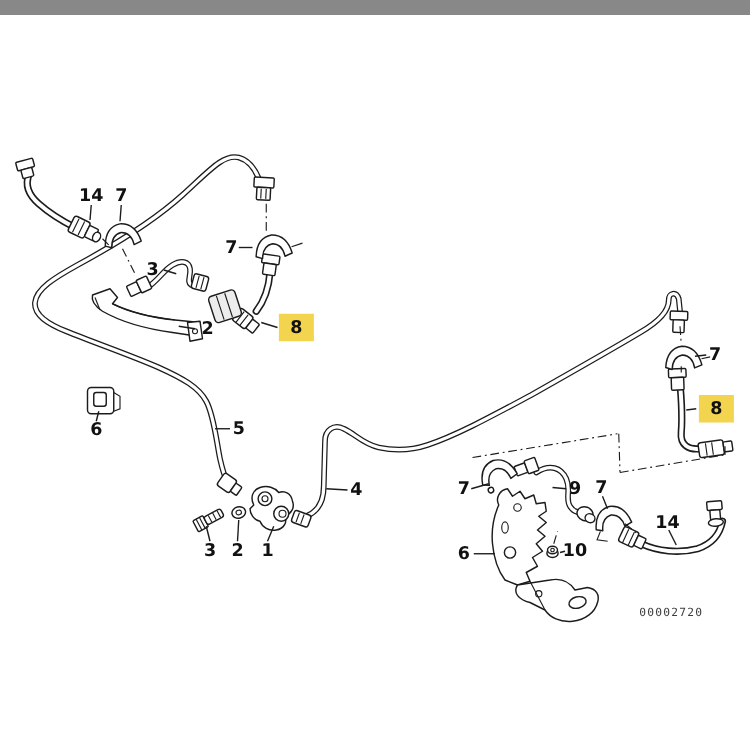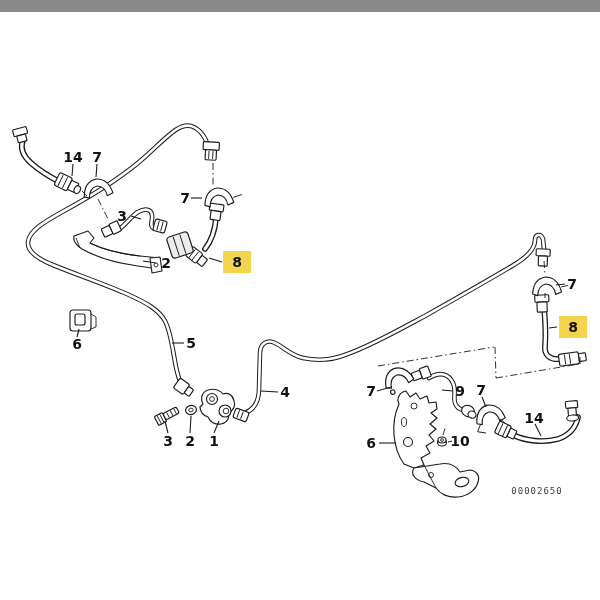--- a/index.html
+++ b/index.html
@@ -285,14 +285,14 @@
   <div class="callout" style="left:285px;top:380px">4</div>
   <div class="callout" style="left:572px;top:272px">7</div>
   <div class="callout hl" style="left:573px;top:315px">8</div>
   <div class="callout" style="left:371px;top:379px">7</div>
   <div class="callout" style="left:460px;top:379px">9</div>
   <div class="callout" style="left:481px;top:378px">7</div>
   <div class="callout" style="left:371px;top:431px">6</div>
   <div class="callout" style="left:460px;top:429px">10</div>
   <div class="callout" style="left:534px;top:406px">14</div>
 
-  <div class="drawing-number" style="left:537px;top:479px">00002650</div>
+  <div class="drawing-number" style="left:537px;top:479px">00002720</div>
 </div>
 
 </body></html>

